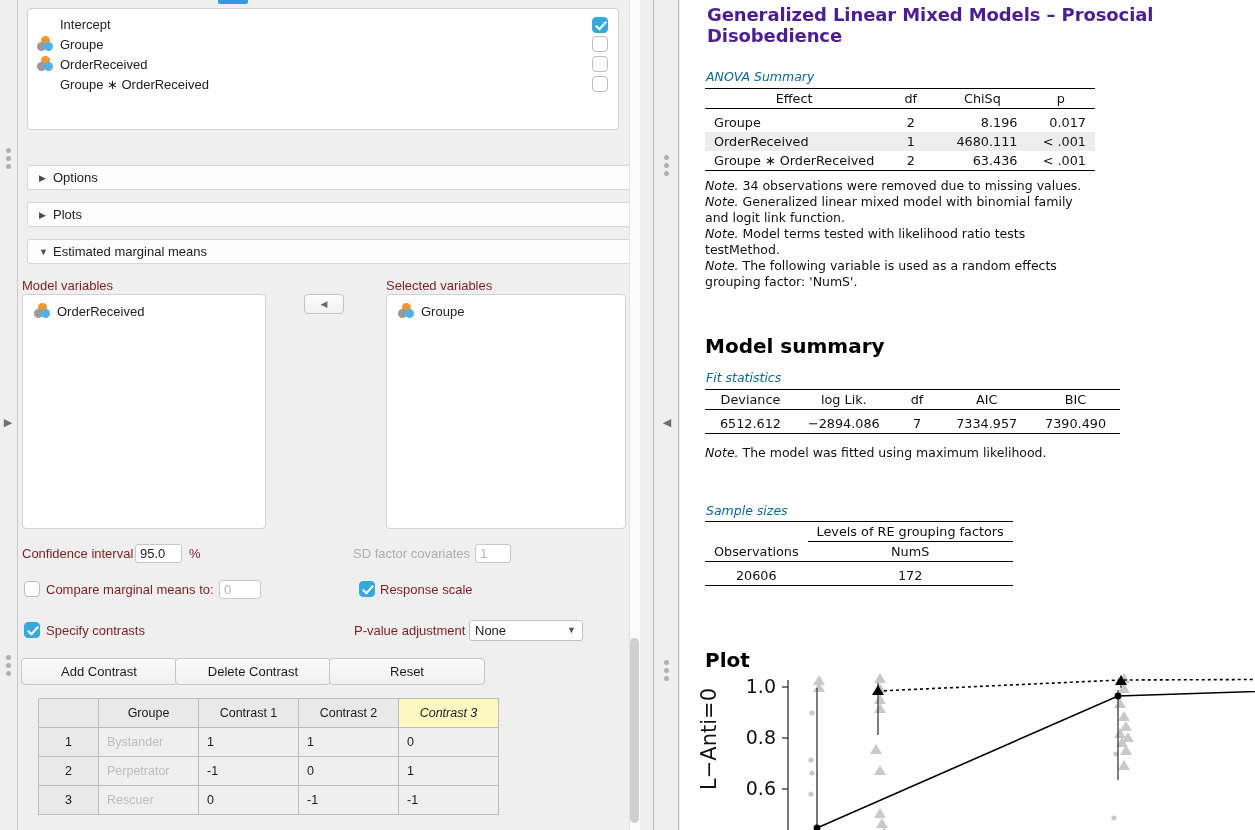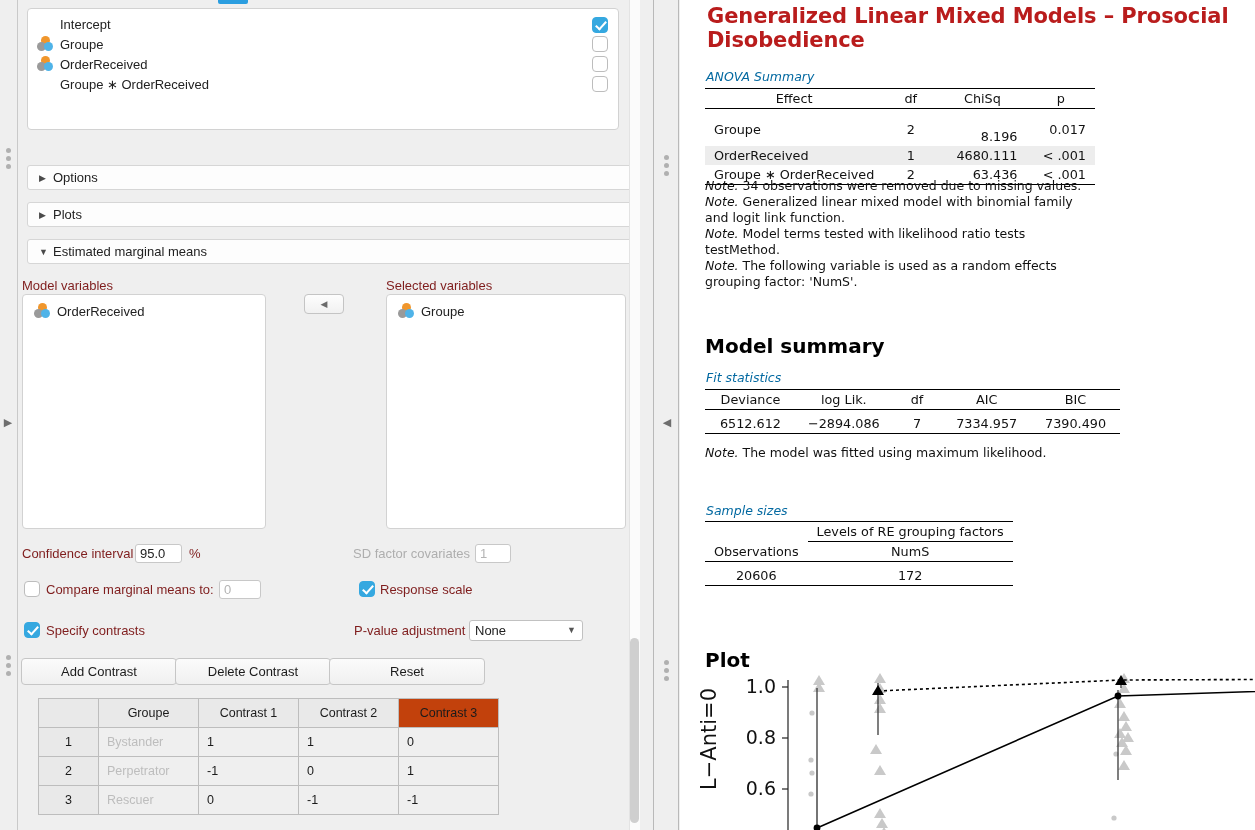--- a/index.html
+++ b/index.html
@@ -201,21 +201,21 @@
   }
   .ctab th, .ctab td {
     border: 1px solid #bdbdbd;
     height: 29px;
     padding: 0 8px;
     font-weight: normal;
     color: #1b1b1b;
     text-align: left;
   }
   .ctab th { background: #e9e9e9; text-align: center; }
-  .ctab th.sel { background: #c2410c; }
+  .ctab th.sel { background: #fef9c3; font-style: italic; }
   .ctab td.rownum { background: #e9e9e9; text-align: center; width: 60px; }
   .ctab td.grp { color: #bdbdbd; width: 100px; }
   .ctab td.val { width: 100px; }
 
   
   .opt-scroll-track {
     position: absolute; right: 0; top: 0;
     width: 11px; height: 830px;
     background: #fbfbfb;
     border-left: 1px solid #e3e3e3;
@@ -241,21 +241,21 @@
   .results {
     position: absolute; left: 680px; top: 0;
     width: 575px; height: 830px;
     background: #ffffff;
     overflow: hidden;
     font-family: "DejaVu Sans", sans-serif;
   }
   .res-title {
     position: absolute; left: 27px; top: 4px;
     width: 545px;
-    font-size: 21px; font-weight: bold; color: #b91c1c;
+    font-size: 18px; font-weight: bold; color: #4c1d95;
     letter-spacing: -0.1px;
   }
   .tbl-caption {
     position: absolute;
     font-style: italic; font-size: 12.5px; color: #0369a1;
   }
   .res-h2 {
     position: absolute;
     font-size: 20px; font-weight: bold; color: #000000; text-align: right;
   }
@@ -480,21 +480,21 @@
       <tbody>
         <tr class="hdr rule-top rule-mid">
           <td style="width:170px" class="ctr">Effect</td>
           <td style="width:60px" class="ctr">df</td>
           <td style="width:90px" class="ctr">ChiSq</td>
           <td style="width:70px" class="ctr">p</td>
         </tr>
         <tr>
           <td style="padding-top:6px">Groupe</td>
           <td style="padding-top:6px" class="ctr">2</td>
-          <td style="padding-top:20px" class="num">8.196</td>
+          <td style="padding-top:6px" class="num">8.196</td>
           <td style="padding-top:6px" class="num">0.017</td>
         </tr>
         <tr class="shade">
           <td>OrderReceived</td>
           <td class="ctr">1</td>
           <td class="num">4680.111</td>
           <td class="num">&lt; .001</td>
         </tr>
         <tr class="rule-bot">
           <td>Groupe ∗ OrderReceived</td>

